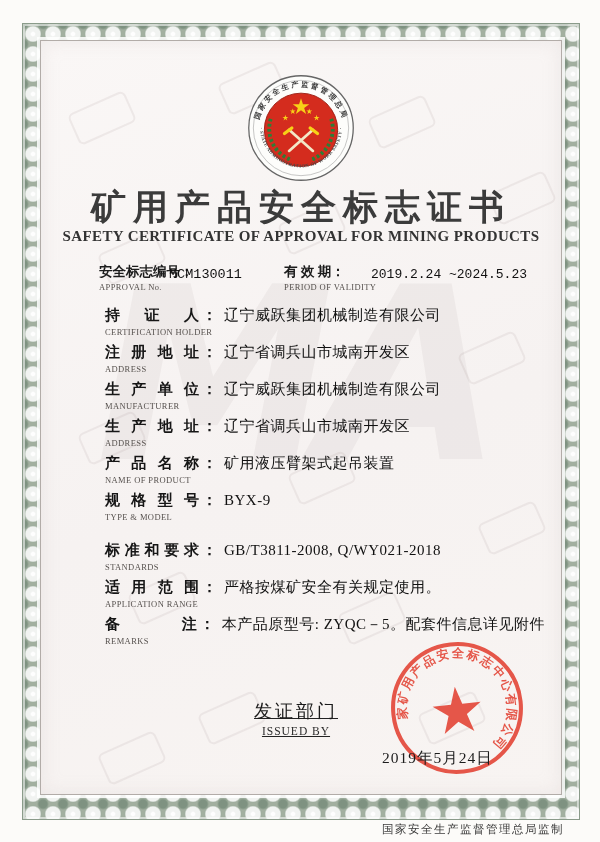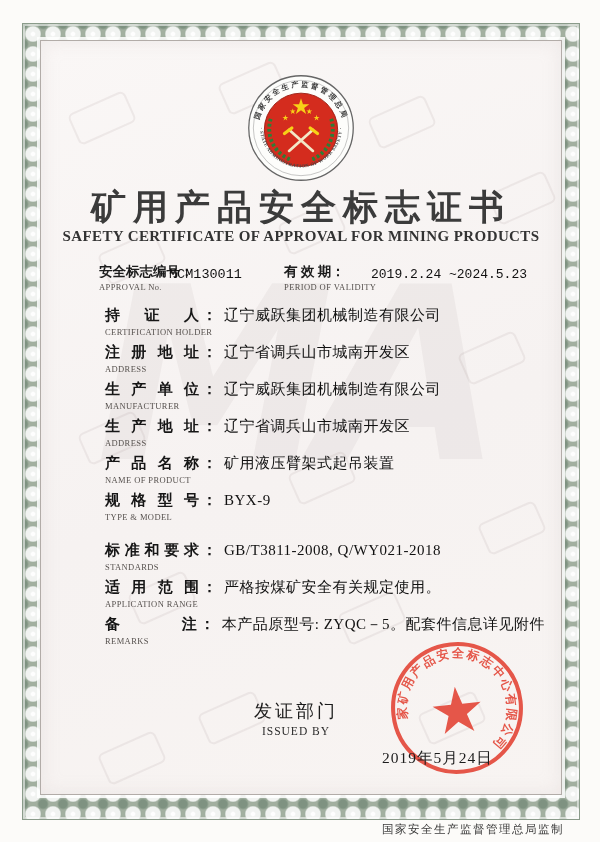--- a/index.html
+++ b/index.html
@@ -74,21 +74,21 @@
        text-align:justify;text-align-last:justify;white-space:nowrap;}
   .fcolon{font-size:15px;font-weight:600;margin:0 7px 0 3px;color:#161616;}
   .fval{font-size:15px;color:#111;letter-spacing:.5px;white-space:nowrap;}
   .fen{font-size:8.5px;color:#56514e;letter-spacing:.4px;line-height:11px;margin-top:1px;}
   
   .decl{
     position:absolute;left:38px;top:612px;width:452px;
     font-size:14px;line-height:1.72;color:#1b1b1b;text-align:justify;text-indent:2em;
   }
   
-  .issued{position:absolute;left:190px;top:658px;width:130px;text-align:center;}
+  .issued{position:absolute;left:190px;top:658px;width:130px;text-align:center;text-decoration:underline;}
   .issued-zh{font-size:18px;letter-spacing:3px;color:#1a1a1a;}
   .issued-en{font-size:11.5px;letter-spacing:1px;color:#2b2b2b;margin-top:2px;}
   .seal{position:absolute;left:345px;top:596px;width:142px;height:142px;opacity:.85;
         transform:rotate(-6deg);}
   .date{position:absolute;left:341px;top:707px;font-size:15.5px;color:#1c1c1c;letter-spacing:1px;}
   
   .footer{
     position:absolute;right:36px;top:822px;font-size:11.5px;letter-spacing:1.5px;color:#3c3c3c;
   }
 </style>

